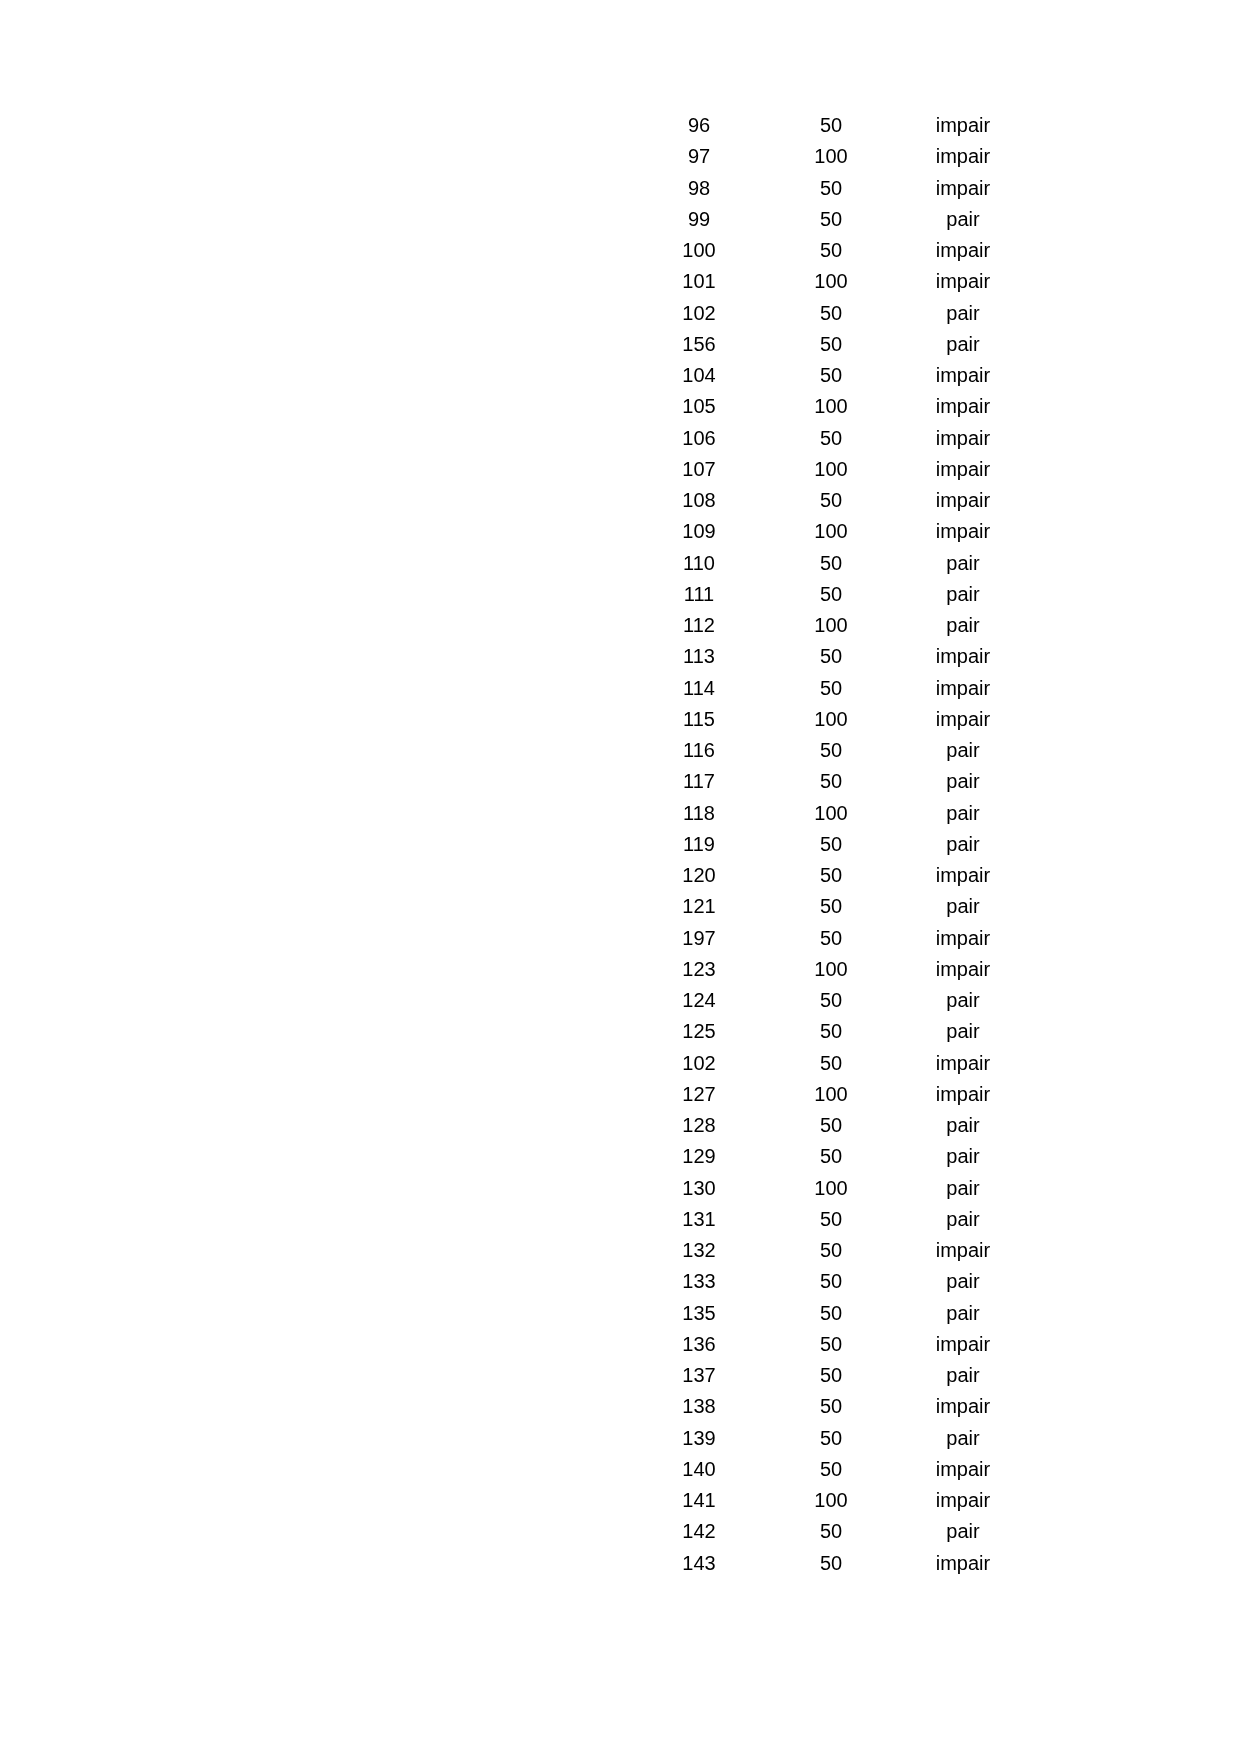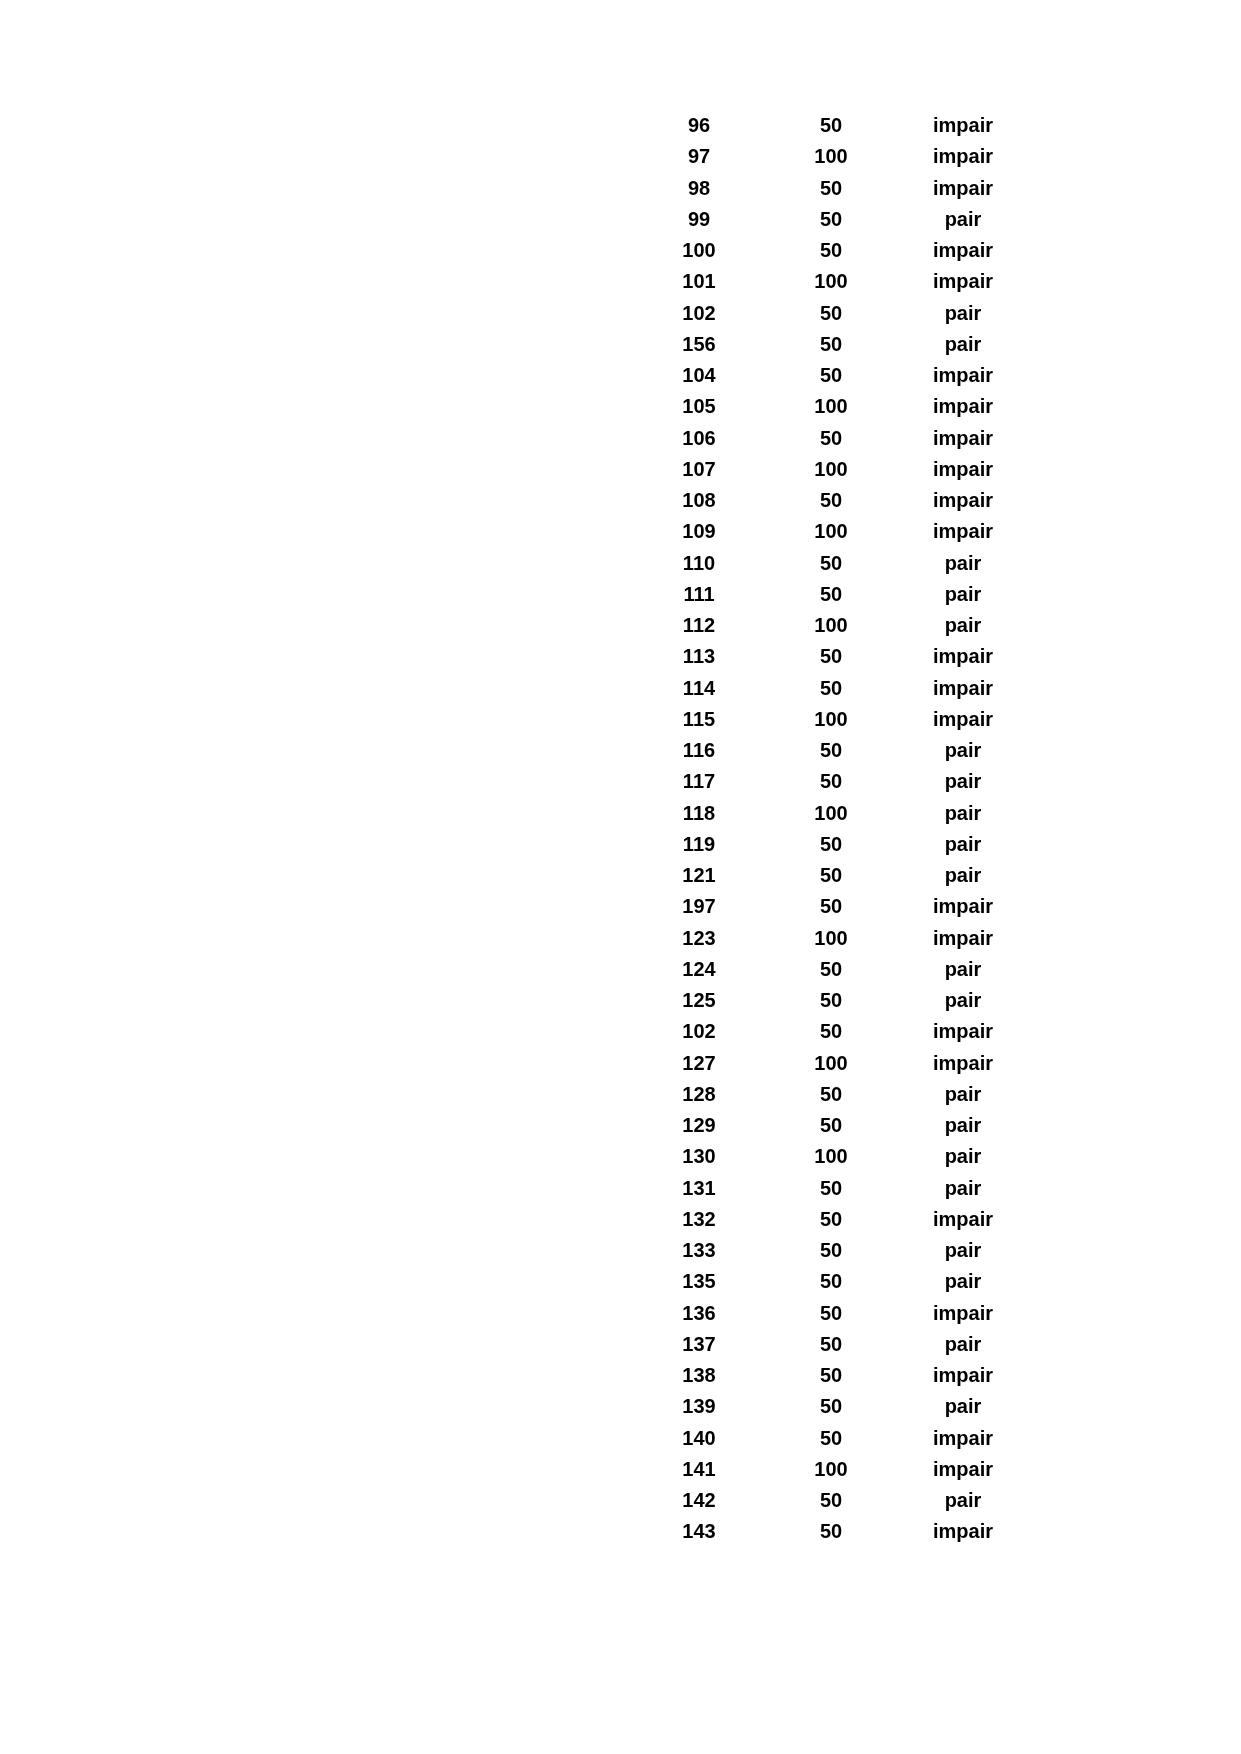--- a/index.html
+++ b/index.html
@@ -15,21 +15,20 @@
       font-family: "Liberation Sans", "DejaVu Sans", sans-serif;
       color: #000000;
     }
     .sheet {
       position: absolute;
       left: 0;
       top: 0;
       width: 1075px;
       height: 1754px;
       background: #ffffff;
-      font-weight: bold;
     }
     .data-table {
       position: absolute;
       left: 634px;
       top: 110px;
       border-collapse: collapse;
       font-size: 20px;
     }
     .data-table td {
       padding: 0;
@@ -162,20 +161,25 @@
           <td class="col-id">118</td>
           <td class="col-value">100</td>
           <td class="col-parity">pair</td>
         </tr>
         <tr>
           <td class="col-id">119</td>
           <td class="col-value">50</td>
           <td class="col-parity">pair</td>
         </tr>
         <tr>
+          <td class="col-id">120</td>
+          <td class="col-value">50</td>
+          <td class="col-parity">impair</td>
+        </tr>
+        <tr>
           <td class="col-id">121</td>
           <td class="col-value">50</td>
           <td class="col-parity">pair</td>
         </tr>
         <tr>
           <td class="col-id">197</td>
           <td class="col-value">50</td>
           <td class="col-parity">impair</td>
         </tr>
         <tr>

